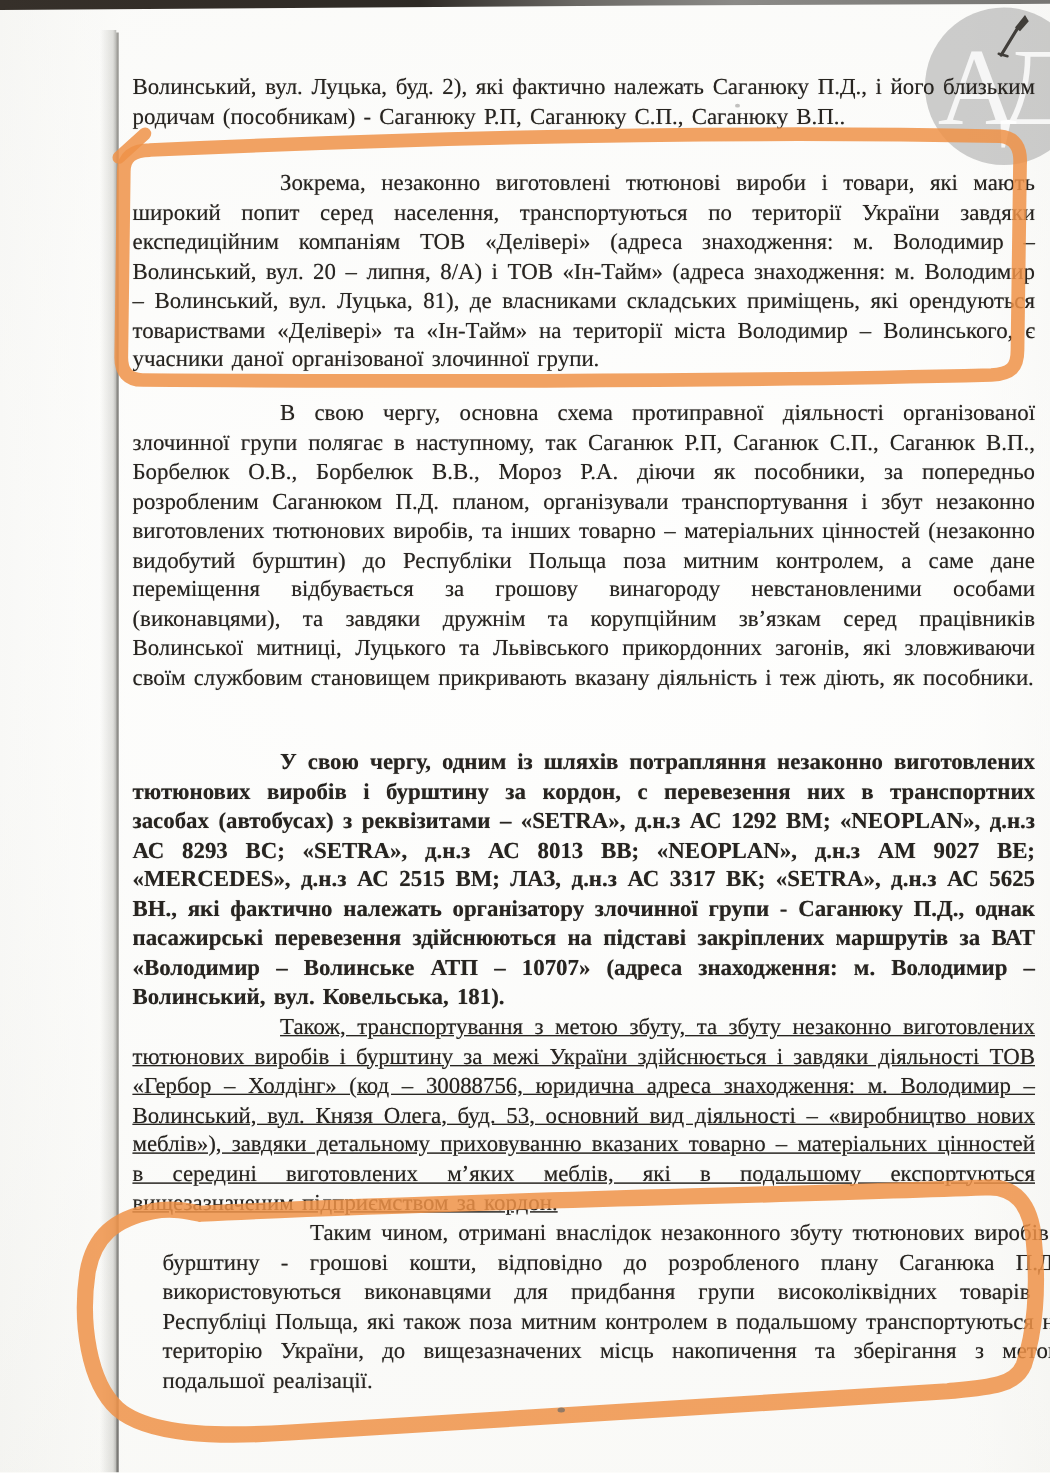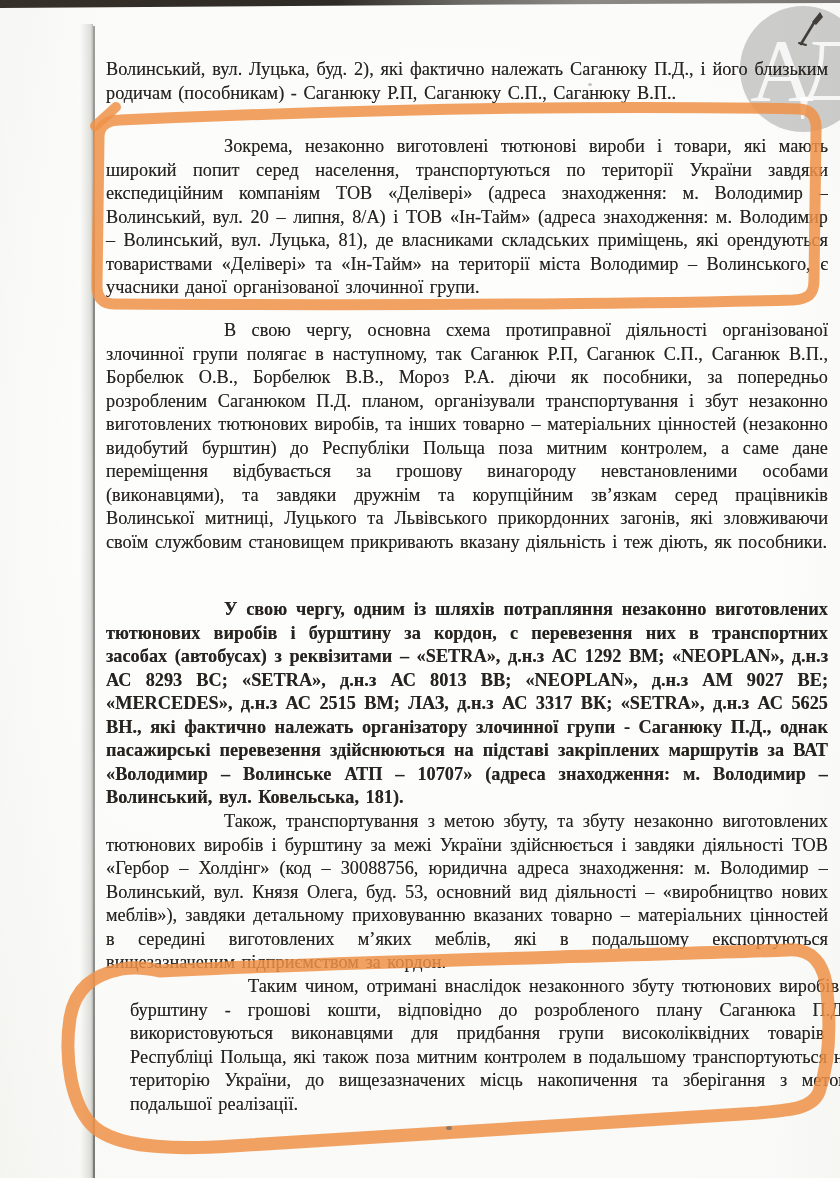--- a/index.html
+++ b/index.html
@@ -82,21 +82,21 @@
     color: #272420;
     text-align: justify;
     word-spacing: 2px;
     text-shadow: 0 0 0.6px rgba(45,42,38,0.55);
   }
   .para.indent { text-indent: 118px; }
   .p1 { top: 44px;  }
   .p2 { top: 121px; }
   .p3 { top: 305px; }
   .p4 { top: 584px; font-weight: bold; }
-  .p5 { top: 796px; }
+  .p5 { top: 796px; text-decoration: underline; }
   .p6 { top: 961px; padding-left: 24px; }
   
   .highlight-layer {
     position: absolute;
     inset: 0;
     pointer-events: none;
   }
   .highlight-layer path {
     fill: none;
     stroke-linecap: round;

